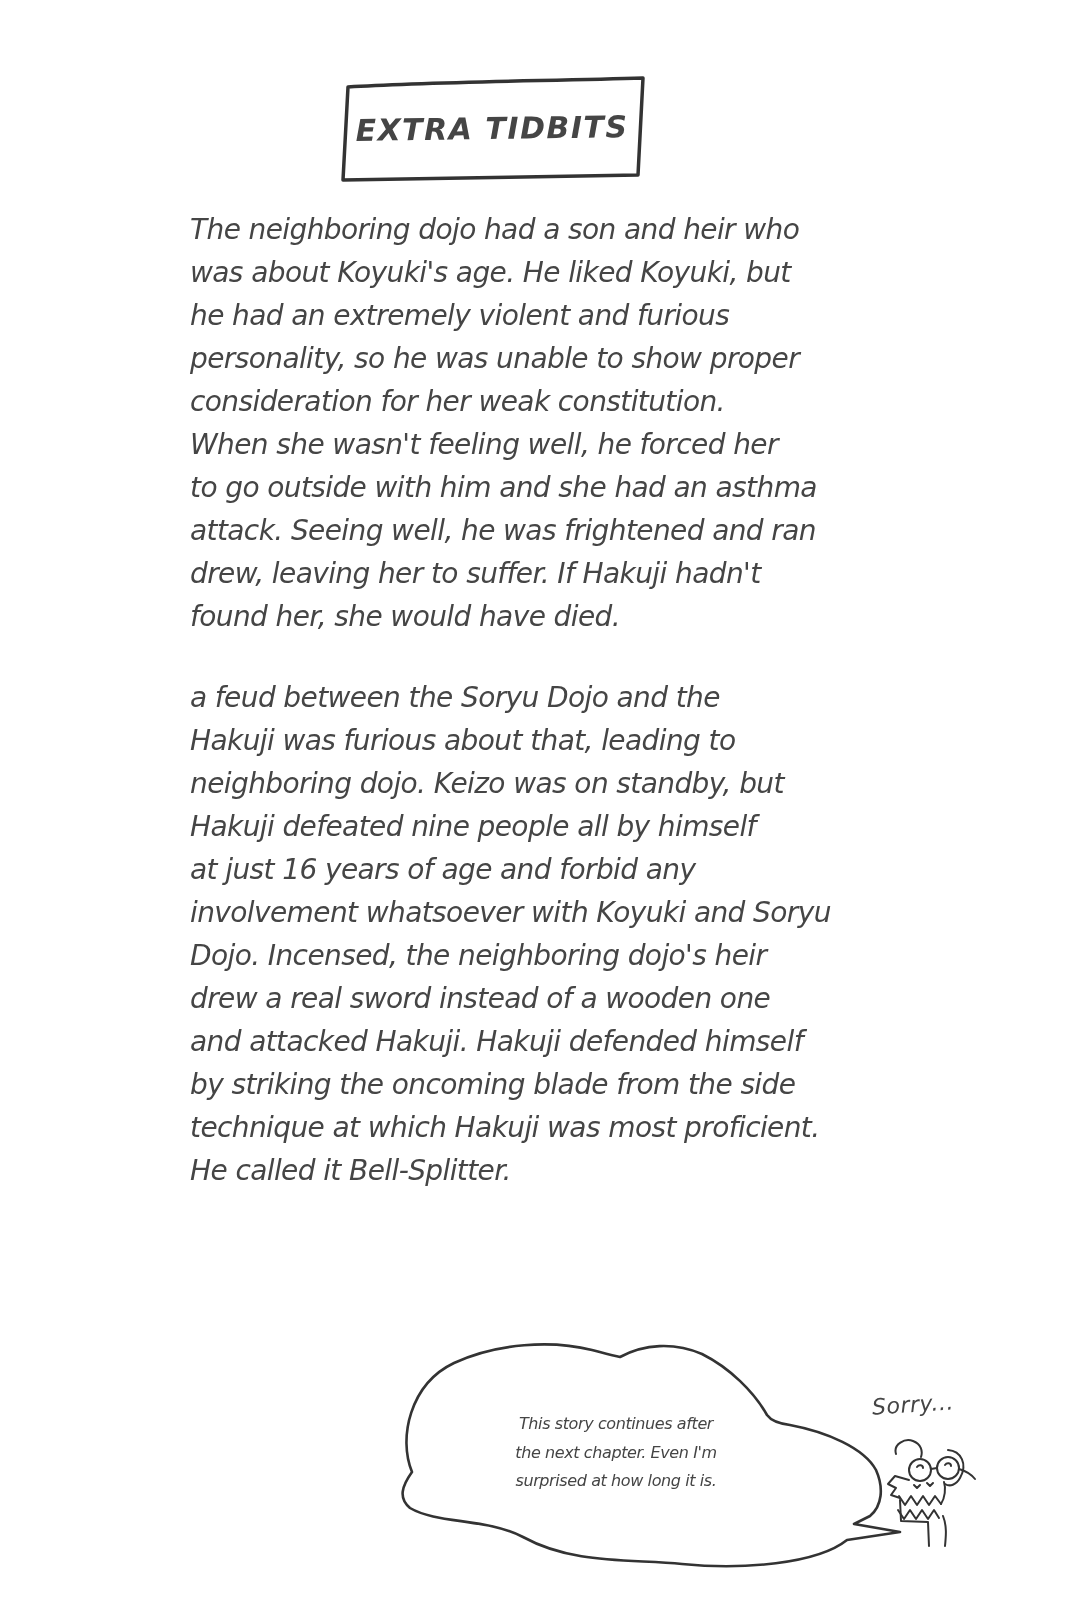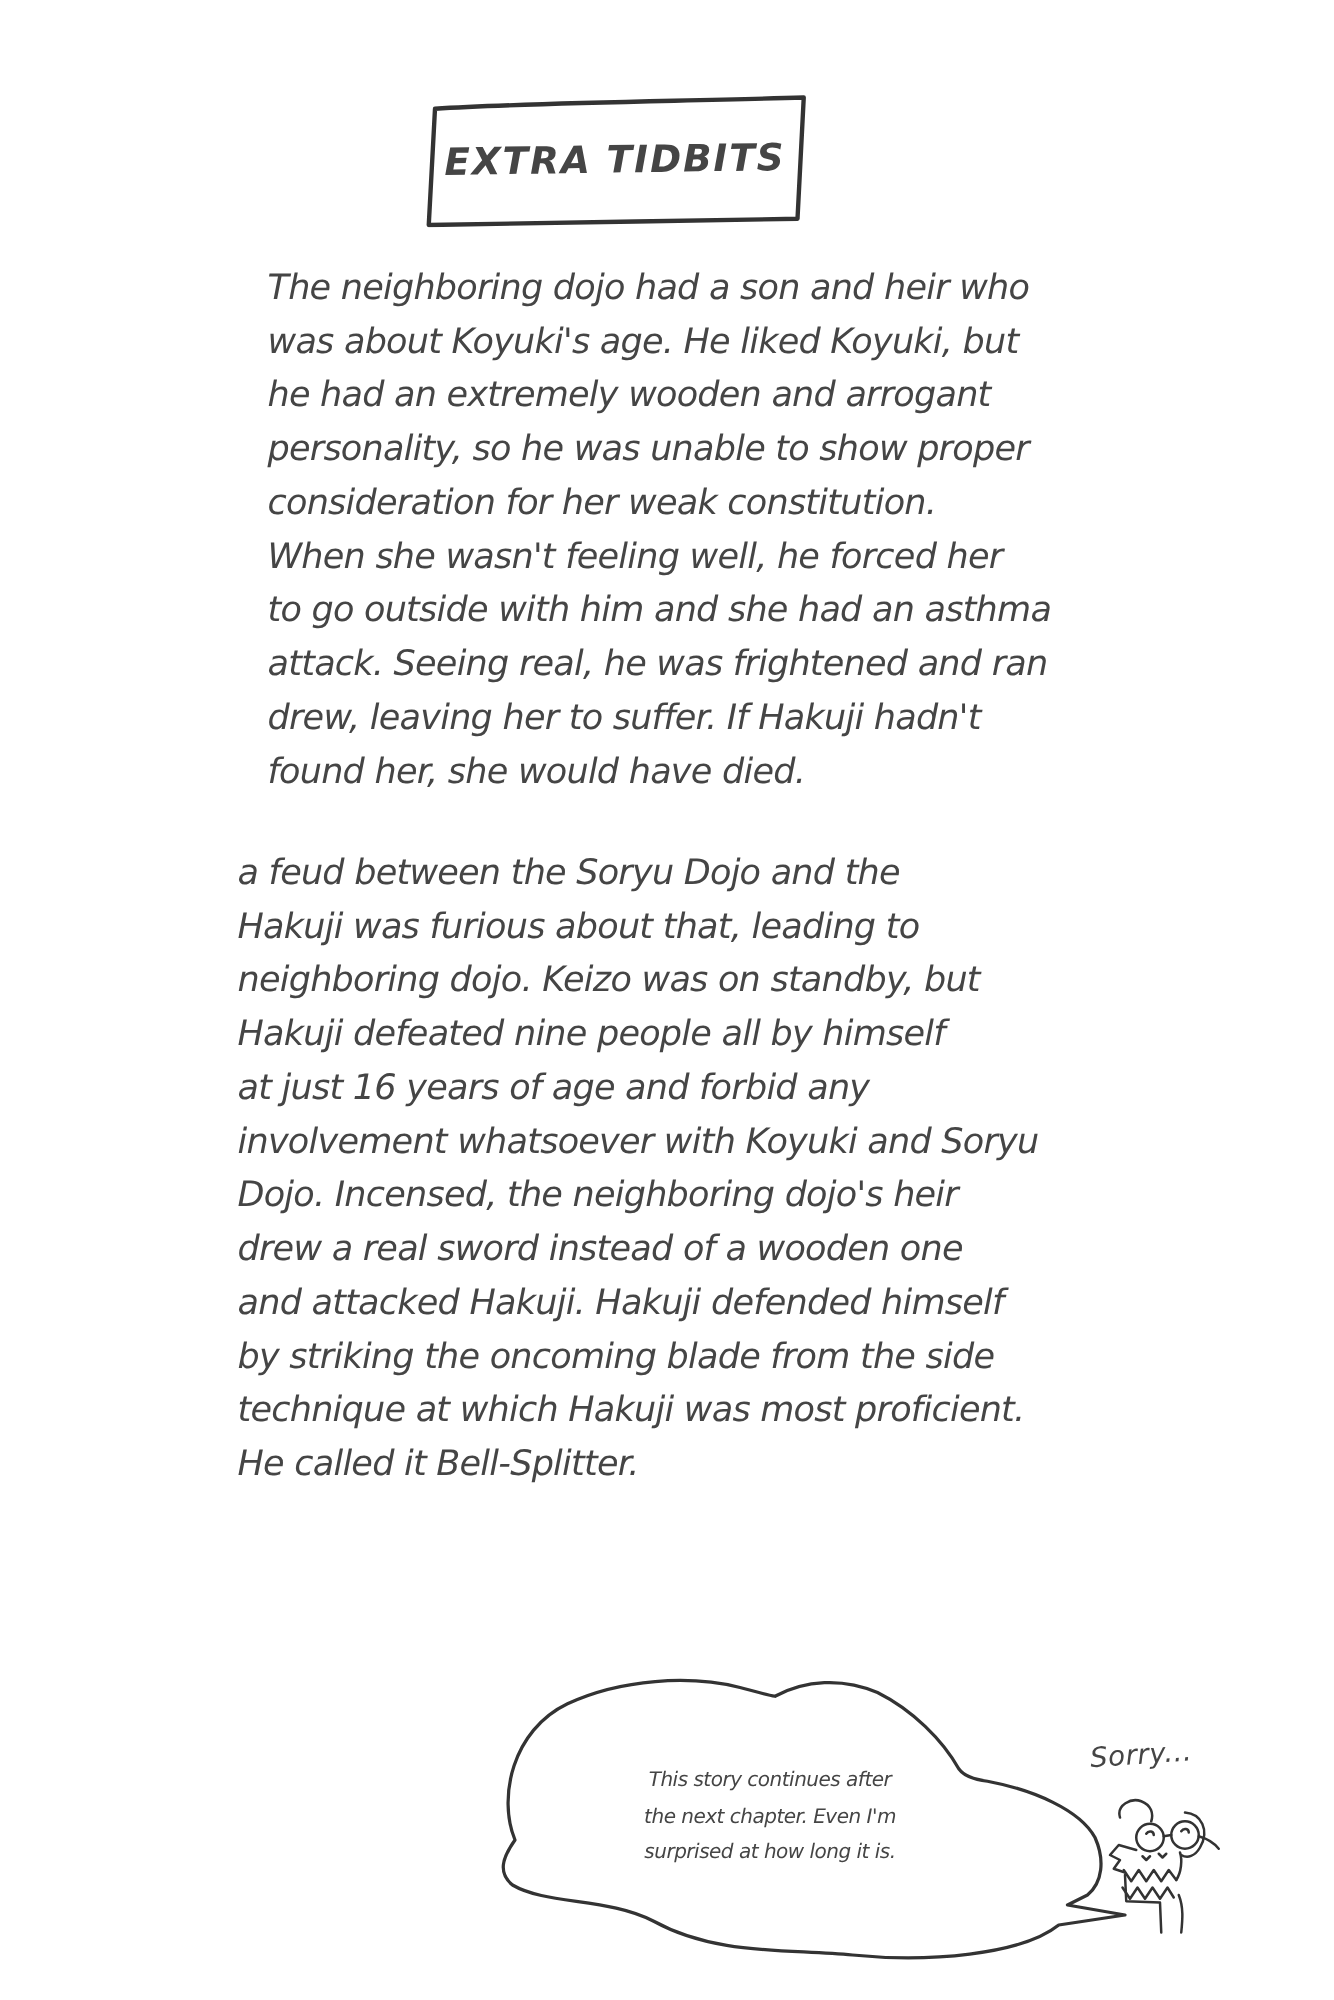--- a/index.html
+++ b/index.html
@@ -20,21 +20,21 @@
   .title-wrap { position:absolute; left:336px; top:74px; width:312px; height:108px; }
   .title-frame { position:absolute; left:0; top:0; }
   .title-text {
     position:absolute; inset:0;
     display:flex; align-items:center; justify-content:center;
     font-weight:bold; font-size:30px; letter-spacing:1.5px;
     transform:rotate(-0.8deg);
   }
 
   .para { position:absolute; left:190px; font-size:28px; line-height:43px; letter-spacing:-0.6px; }
-  .para-1 { top:208px;margin-left:24px; }
+  .para-1 { top:208px; }
   .para-2 { top:676px; }
   .line { white-space:pre; }
 
   .bubble-svg { position:absolute; left:392px; top:1338px; }
   .bubble-text {
     position:absolute; left:448px; top:1410px; width:336px;
     text-align:center; font-size:16px; line-height:28.5px; letter-spacing:-0.4px;
   }
   .sorry {
     position:absolute; left:872px; top:1392px;
@@ -51,26 +51,26 @@
   <div class="title-wrap">
     <svg class="title-frame" width="312" height="108" viewBox="0 0 312 108">
       <path class="ink-stroke" stroke-width="3.5" d="M 12,13 C 90,8 210,7 307,4 L 302,101 C 210,103 90,104 7,106 L 12,13"></path>
     </svg>
     <div class="title-text">EXTRA TIDBITS</div>
   </div>
 
   <div class="para para-1">
     <div class="line">The neighboring dojo had a son and heir who</div>
     <div class="line">was about Koyuki's age. He liked Koyuki, but</div>
-    <div class="line">he had an extremely wooden and arrogant</div>
+    <div class="line">he had an extremely violent and furious</div>
     <div class="line">personality, so he was unable to show proper</div>
     <div class="line">consideration for her weak constitution.</div>
     <div class="line">When she wasn't feeling well, he forced her</div>
     <div class="line">to go outside with him and she had an asthma</div>
-    <div class="line">attack. Seeing real, he was frightened and ran</div>
+    <div class="line">attack. Seeing well, he was frightened and ran</div>
     <div class="line">drew, leaving her to suffer. If Hakuji hadn't</div>
     <div class="line">found her, she would have died.</div>
   </div>
 
   <div class="para para-2">
     <div class="line">a feud between the Soryu Dojo and the</div>
     <div class="line">Hakuji was furious about that, leading to</div>
     <div class="line">neighboring dojo. Keizo was on standby, but</div>
     <div class="line">Hakuji defeated nine people all by himself</div>
     <div class="line">at just 16 years of age and forbid any</div>

